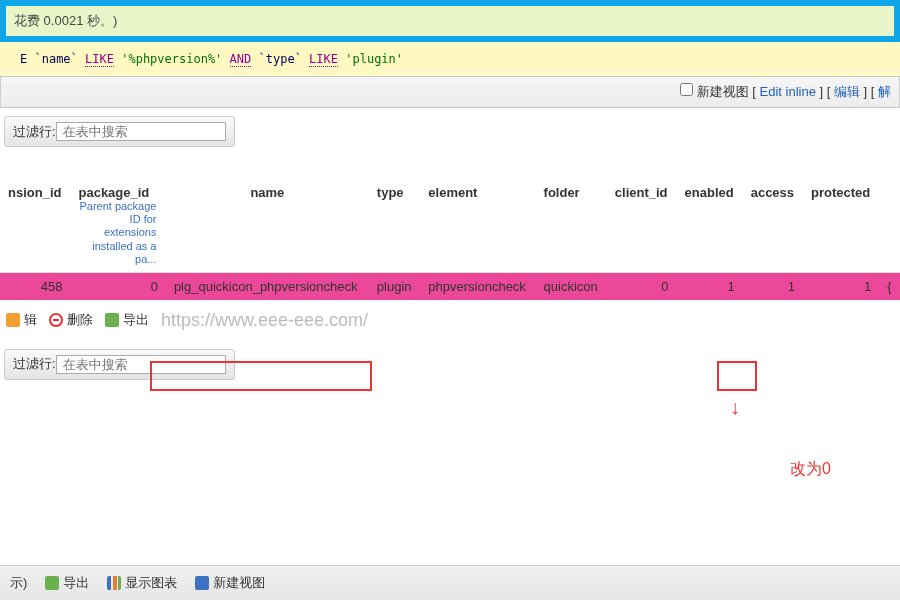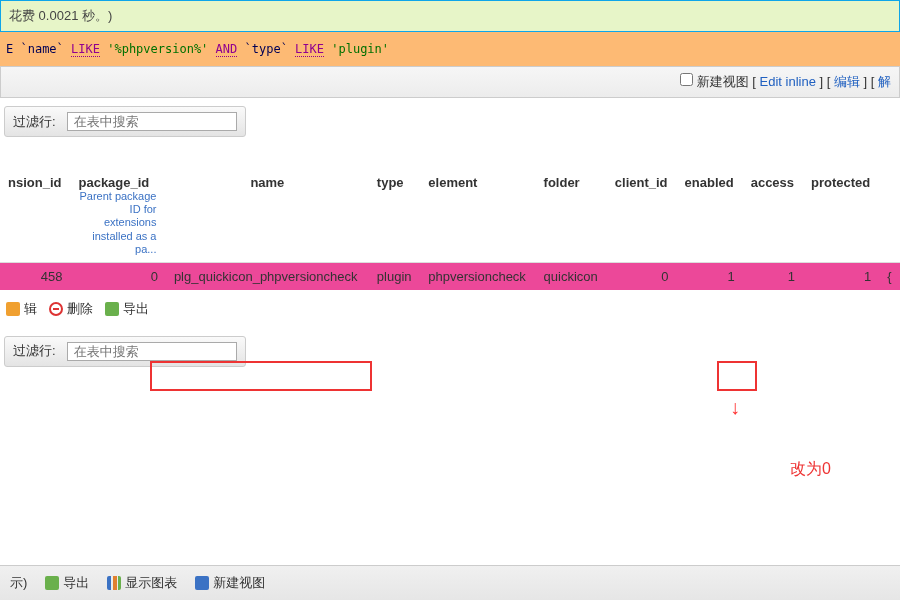--- a/index.html
+++ b/index.html
@@ -1,31 +1,31 @@
 <!DOCTYPE html>
 <html><head>
 <meta charset="utf-8">
 <style>
   * { box-sizing: border-box; margin: 0; padding: 0; }
   body { font-family: "Microsoft YaHei", Arial, sans-serif; font-size: 13px; color: #333; background: #fff; width: 900px; height: 600px; overflow: hidden; position: relative; }
   
-  .msg-bar { background: #e7f5c8; border: 1px solid #0ea5e9; padding: 6px 8px; font-size: 13px; color: #444; }
+  .msg-bar { background: #e7f5c8; border: 6px solid #0ea5e9; padding: 6px 8px; font-size: 13px; color: #444; }
   
-  .sql-area { background: #fdba74; padding: 10px 6px; }
+  .sql-area { background: #fef9c3; padding: 10px 20px; }
   .sql-area pre { font-family: Consolas, monospace; font-size: 12px; white-space: pre; }
   .sql-kw { color: #900090; border-bottom: 1px dotted #900090; }
   .sql-col { color: #005; }
   .sql-str { color: #007000; }
   .sql-op { color: #900090; border-bottom: 1px dotted #900090; }
   
   .tools-bar { background: linear-gradient(#f6f6f6,#ececec); border: 1px solid #ccc; padding: 6px 8px; text-align: right; font-size: 13px; }
   .tools-bar a { color: #2060c0; text-decoration: none; cursor: pointer; }
   .tools-bar .bracket { color: #333; }
   
-  .filter-bar { background: linear-gradient(#fafafa,#e4e4e4); border: 1px solid #ccc; padding: 5px 8px; display: inline-flex; align-items: center; gap: 11px; margin: 8px 4px; border-radius: 3px; }
+  .filter-bar { background: linear-gradient(#fafafa,#e4e4e4); border: 1px solid #ccc; padding: 5px 8px; display: inline-flex; align-items: center; gap: 0; margin: 8px 4px; border-radius: 3px; }
   .filter-bar input { border: 1px solid #aaa; padding: 1px 6px; font-size: 13px; width: 170px; }
   
   .tbl-wrap { margin-top: 24px; overflow-x: hidden; }
   table.data { border-collapse: collapse; width: 100%; font-size: 13px; }
   table.data th { text-align: left; font-weight: bold; padding: 6px 8px; border-bottom: 1px solid #ddd; vertical-align: top; white-space: nowrap; }
   table.data th .sub { display:block; font-weight: normal; font-size: 11px; color: #3b72c4; line-height: 1.2; text-align: right; max-width: 78px; white-space: normal; }
   table.data td { padding: 6px 8px; white-space: nowrap; }
   tr.row { background: #ec4899; }
   td.num { text-align: right; }
   
@@ -112,20 +112,21 @@
       <span>辑</span>
     </a>
   <a>
       <span class="ico-del"></span>
       <span>删除</span>
     </a>
   <a>
       <span class="ico ico-exp"></span>
       <span>导出</span>
     </a>
+  <span class="watermark">https://www.eee-eee.com/</span>
 </div>
 
 <div class="filter-bar">
   <span>过滤行:</span>
   <input type="text" placeholder="在表中搜索" style="">
 </div>
 
 <div class="footer-bar">
   <span>示)</span>
   <a>

